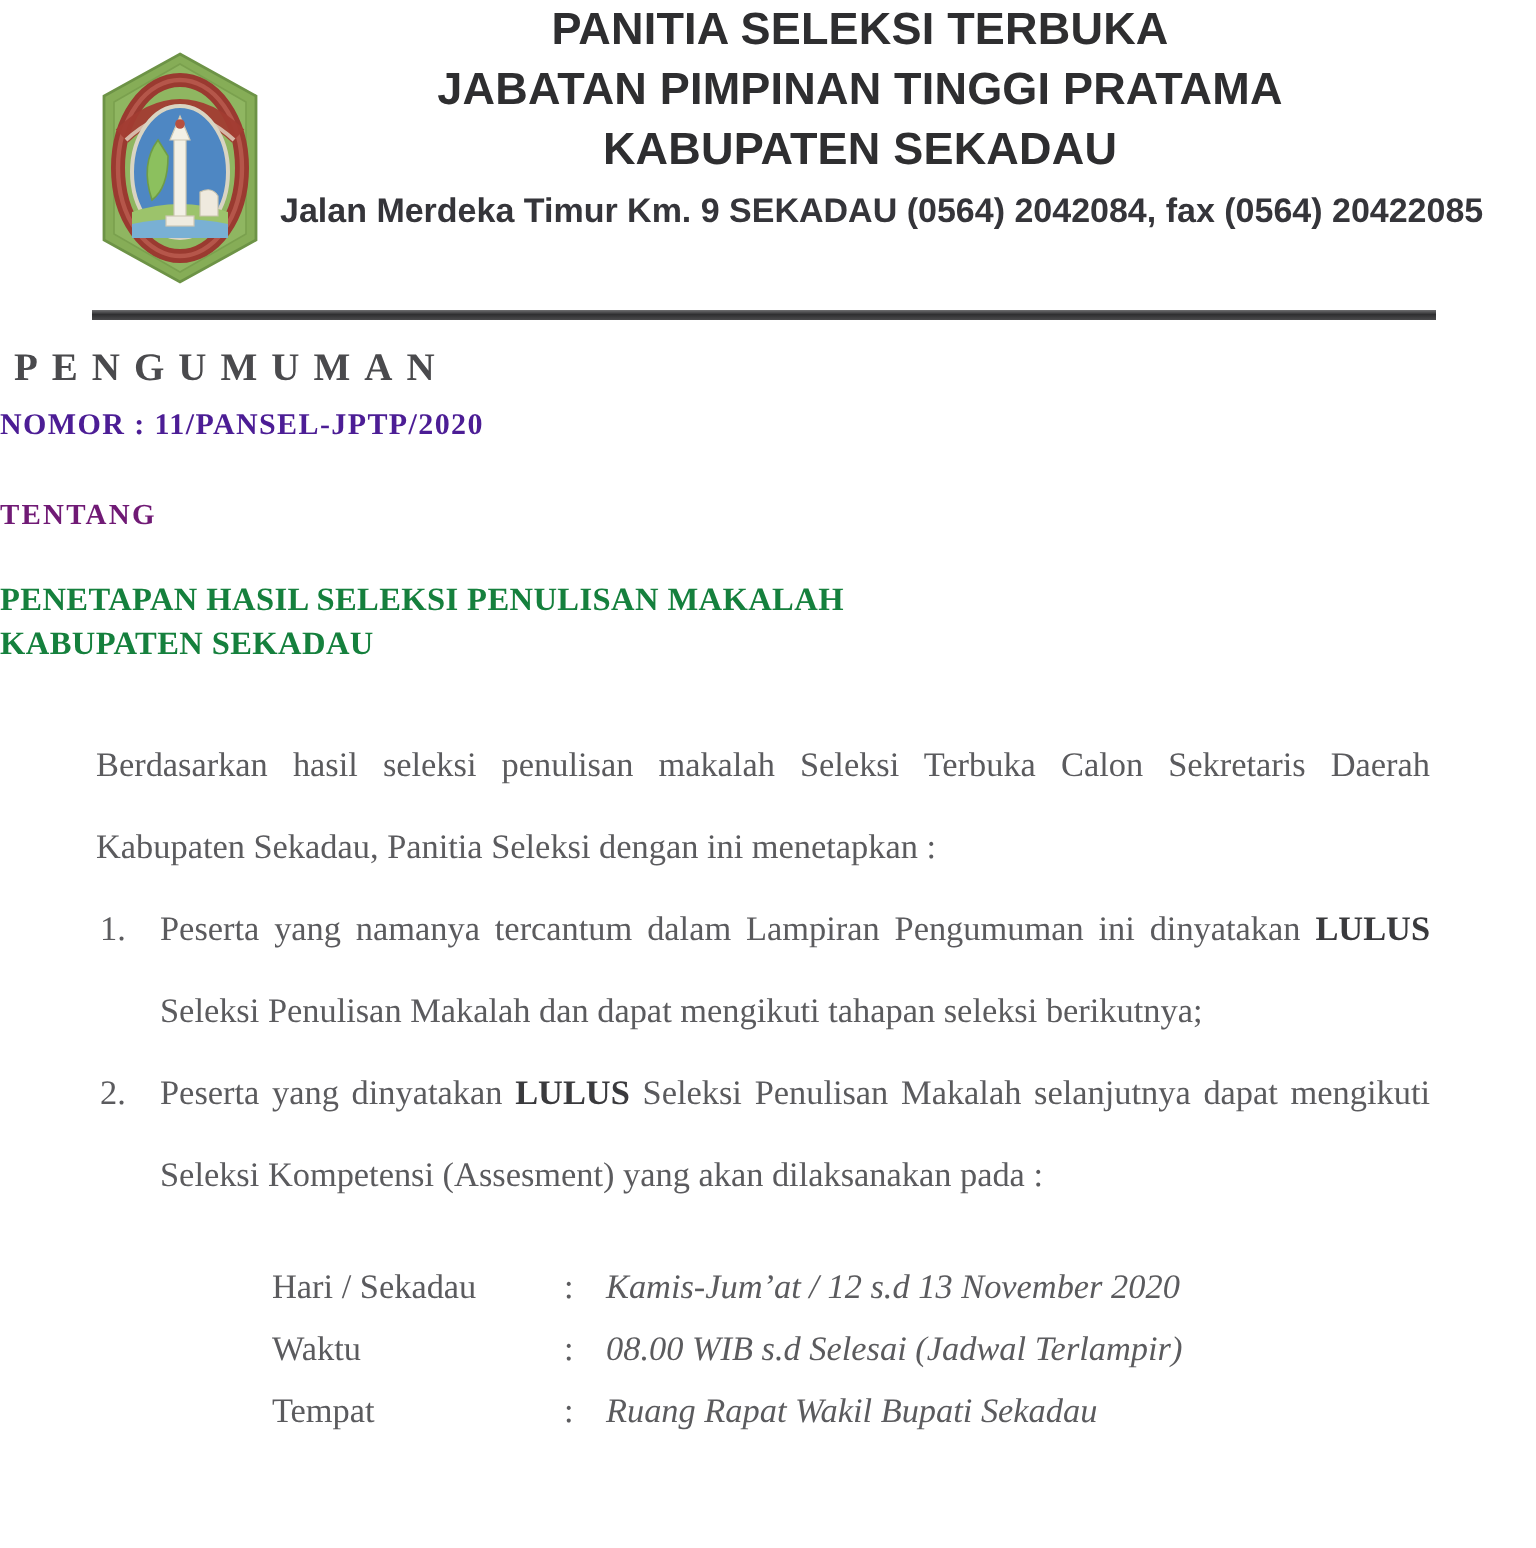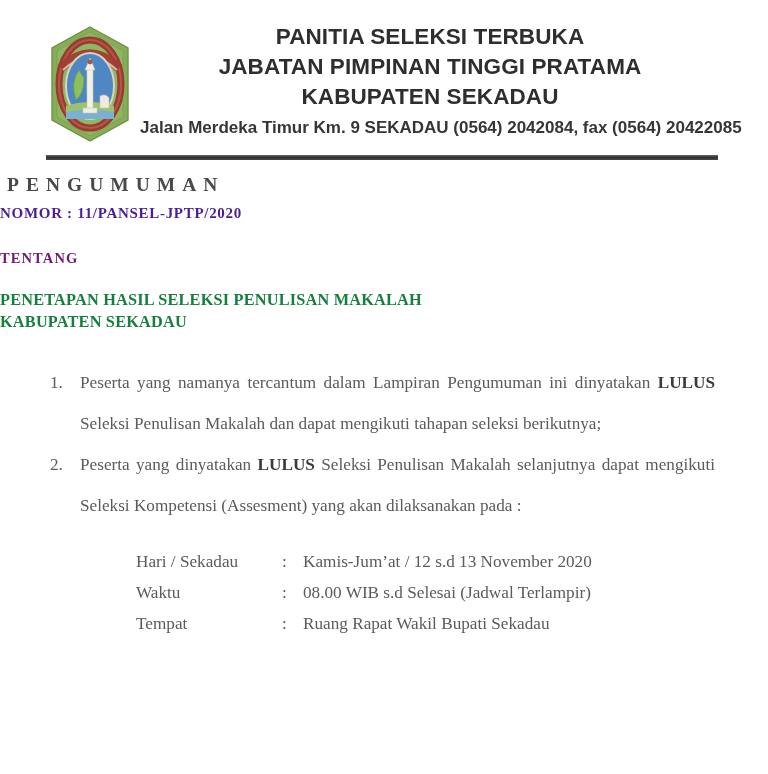--- a/index.html
+++ b/index.html
@@ -12,21 +12,20 @@
     height: 774px;
     overflow: hidden;
     font-family: "Liberation Serif", serif;
     color: #57575a;
     position: relative;
   }
 
   
   .letterhead {
     position: relative;
-    padding-top: 22px;
     height: 128px;
     box-sizing: border-box;
   }
   .emblem {
     position: absolute;
     left: 48px;
     top: 24px;
     width: 84px;
     height: 120px;
   }
@@ -155,21 +154,21 @@
   }
   .drow {
     display: flex;
     font-size: 17.2px;
     line-height: 31px;
     color: #5b5b5e;
     white-space: nowrap;
   }
   .dlabel { width: 146px; flex: none; }
   .dcolon { width: 21px; flex: none; }
-  .dvalue { flex: 1; }
+  .dvalue { flex: 1; font-style: italic; }
 </style>
 </head>
 <body>
 
 <div class="page">
 
   <div class="letterhead">
 
     <div class="emblem">
       <svg viewBox="0 0 84 120" xmlns="http://www.w3.org/2000/svg">
@@ -214,20 +213,21 @@
     <div class="t-nomor">NOMOR : 11/PANSEL-JPTP/2020</div>
     <div class="t-tentang">TENTANG</div>
     <div class="t-subject">
       <div>PENETAPAN  HASIL  SELEKSI PENULISAN MAKALAH</div>
       <div>KABUPATEN SEKADAU</div>
     </div>
   </div>
 
   <div class="body-wrap">
 
+    <div class="para">Berdasarkan hasil seleksi penulisan makalah Seleksi Terbuka Calon Sekretaris Daerah Kabupaten Sekadau, Panitia Seleksi dengan ini menetapkan :</div>
 
     <ol class="items">
 
       <li>
         <span class="num-marker">1.</span>
         <div class="num-text"><span>Peserta yang namanya tercantum dalam Lampiran Pengumuman ini dinyatakan </span><b>LULUS</b><span> Seleksi Penulisan Makalah dan dapat mengikuti tahapan seleksi berikutnya;</span></div>
       </li>
 
       <li>
         <span class="num-marker">2.</span>

